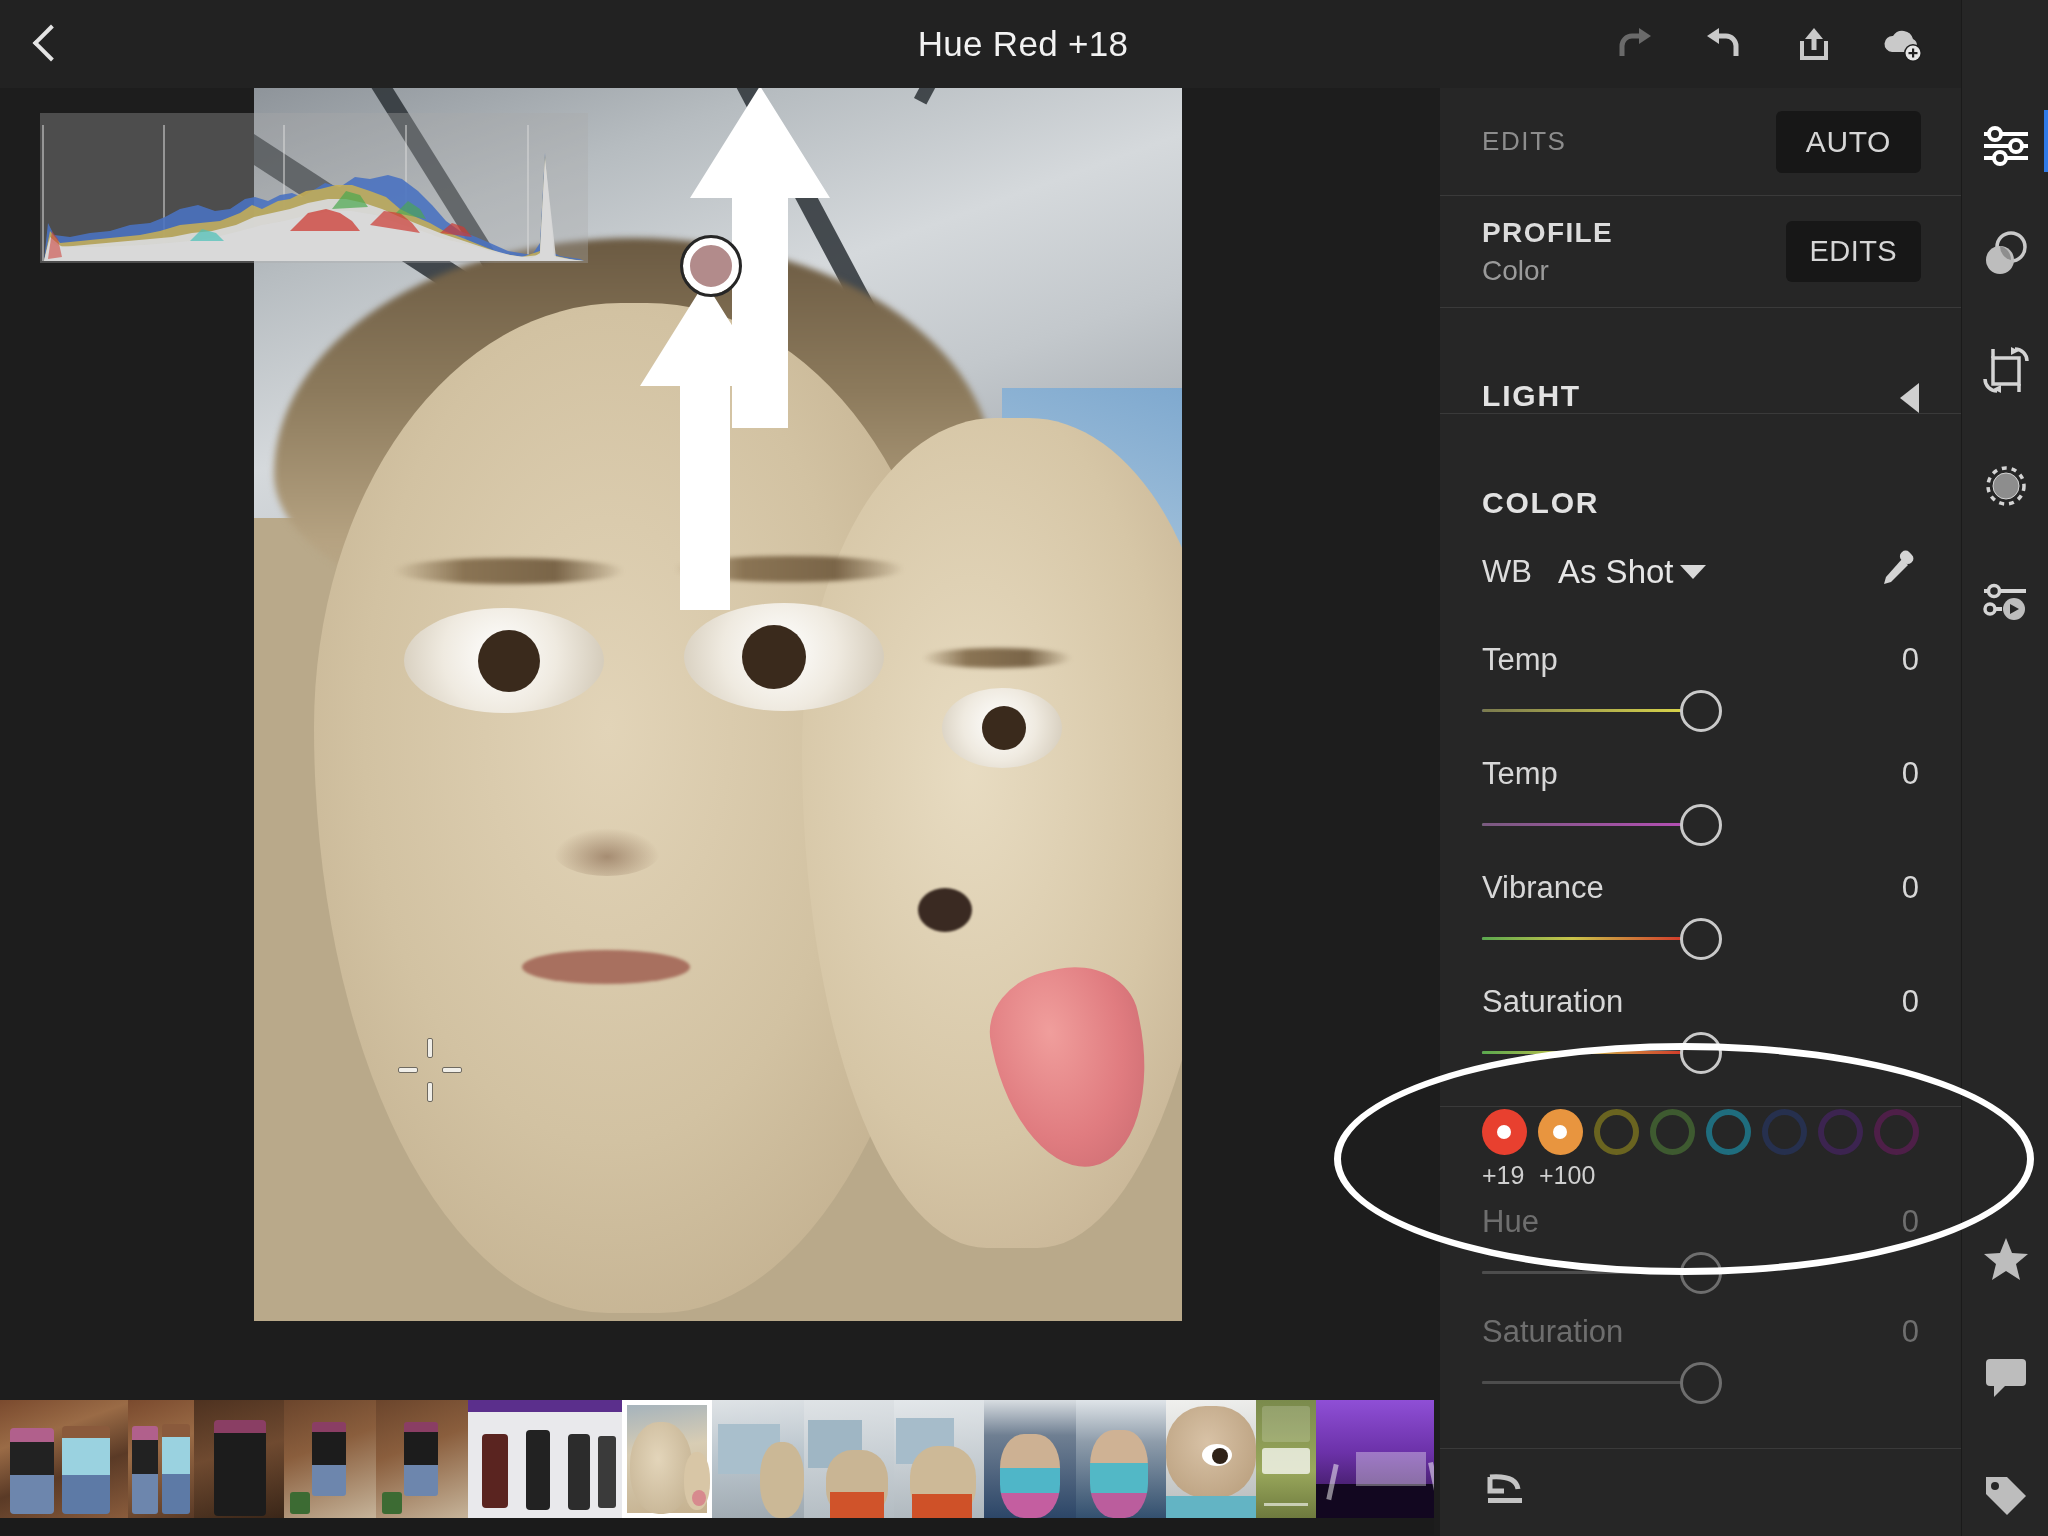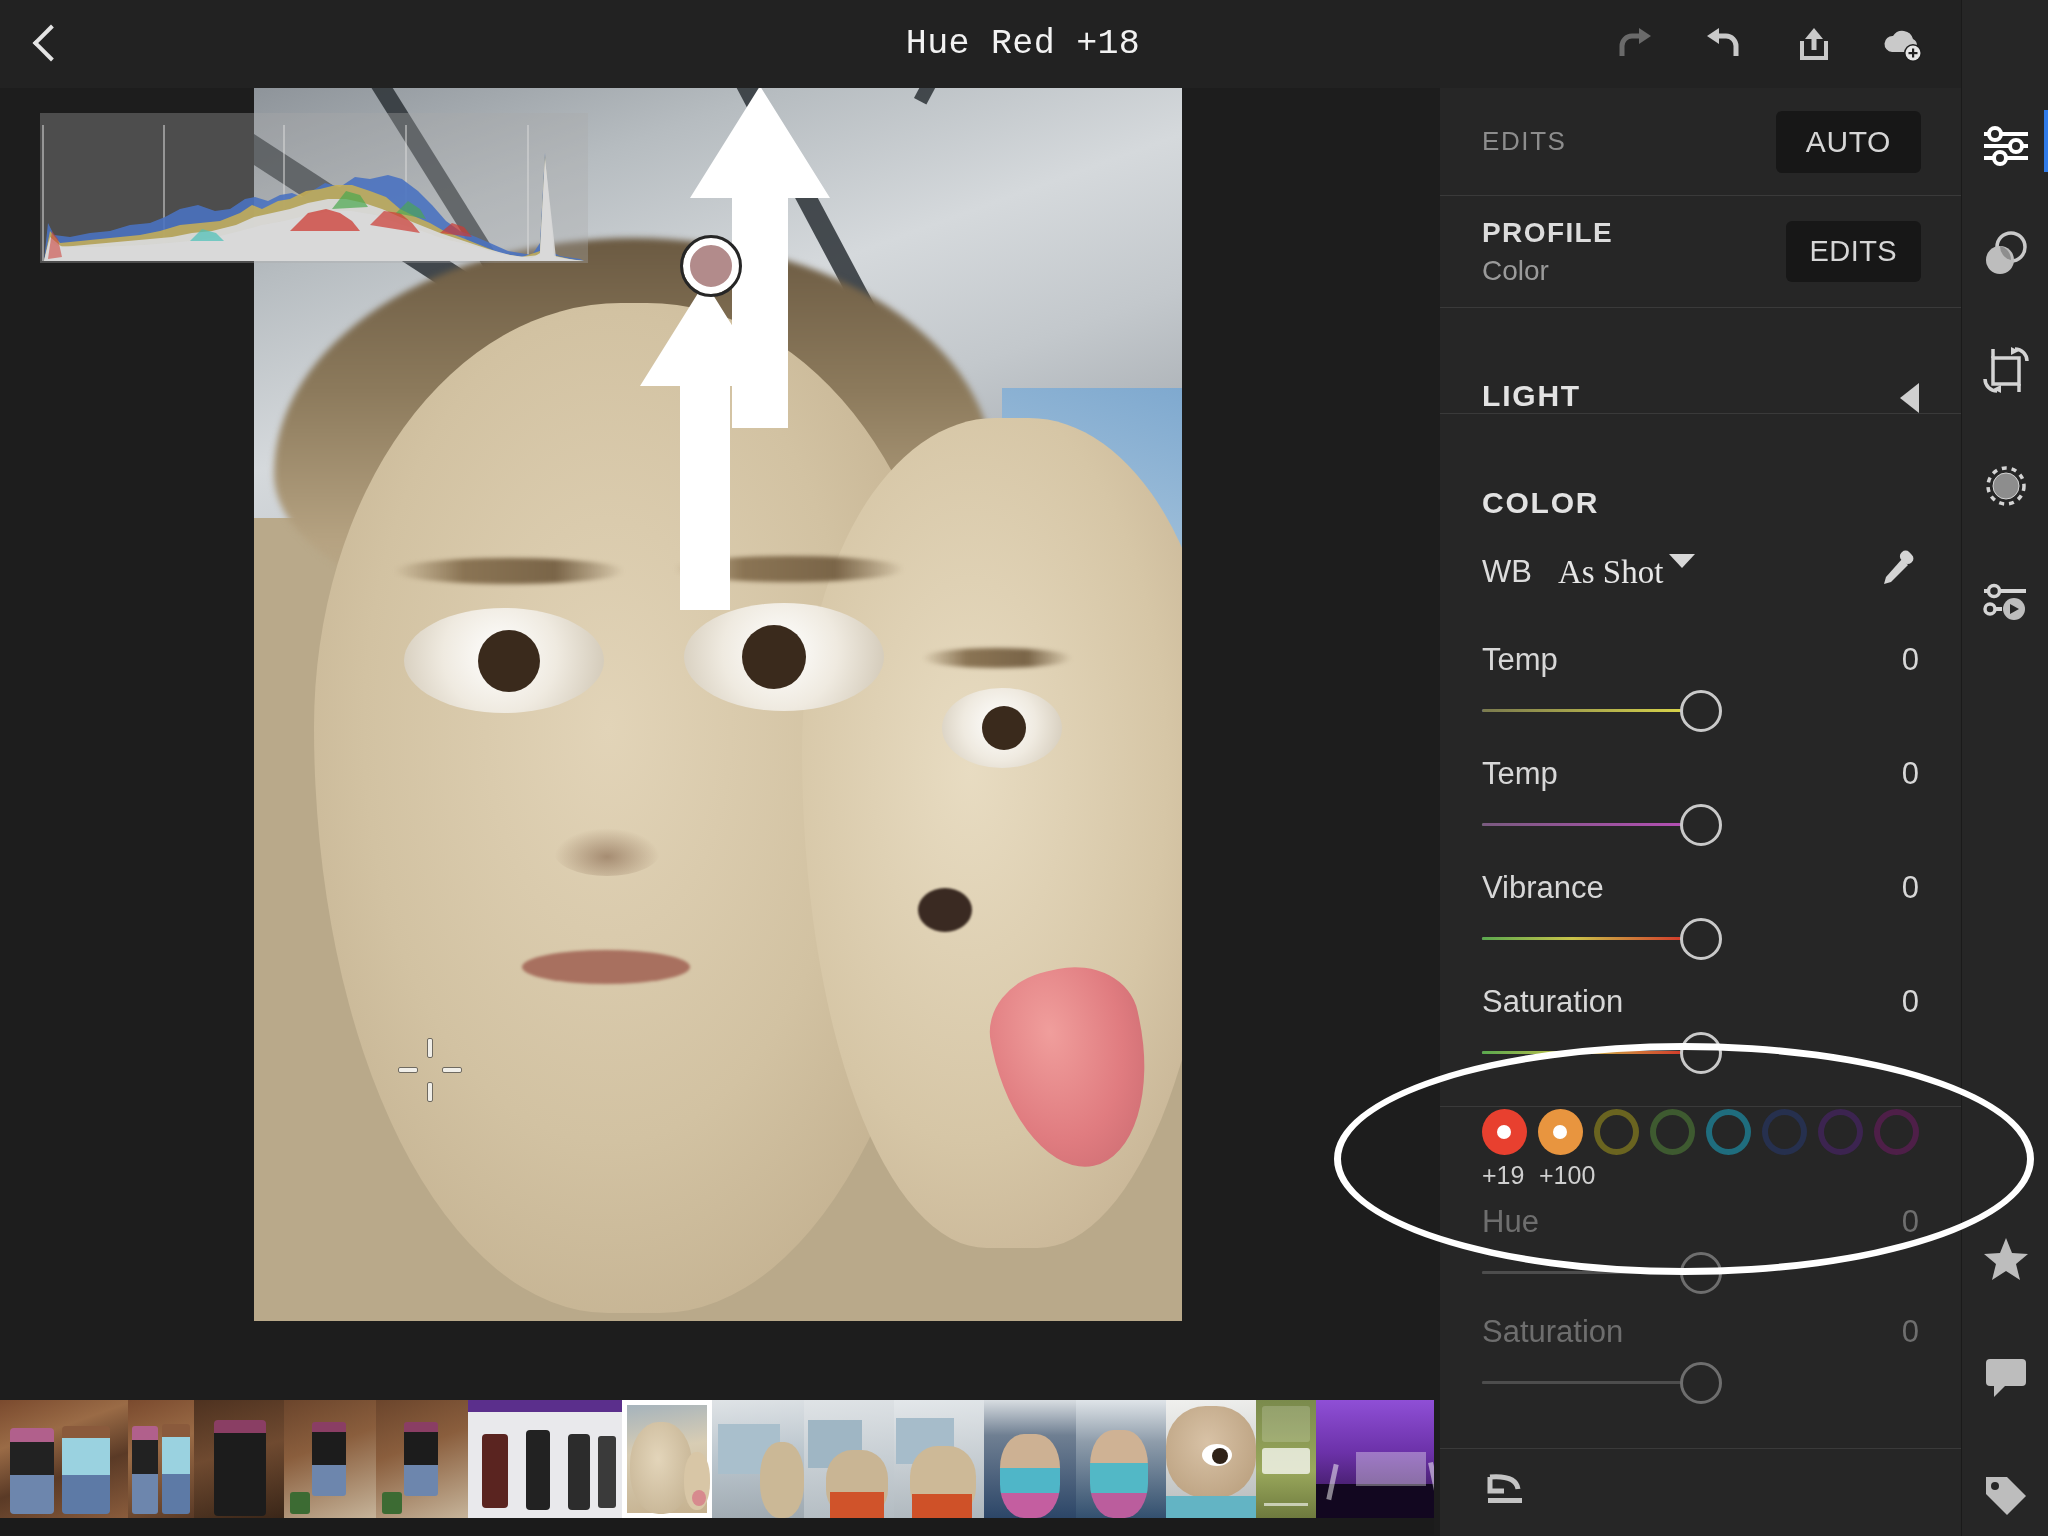--- a/index.html
+++ b/index.html
@@ -8,21 +8,21 @@
     background: #1d1d1d;
     font-family: "Liberation Sans", sans-serif;
     overflow: hidden;
   }
   .app { position: relative; width: 2048px; height: 1536px; background: #1d1d1d; }
 
   
   .topbar {
     position: absolute; left: 0; top: 0; width: 2046px; height: 88px;
     background: #222222;
-    display: flex; align-items: center; font-family: Liberation Mono, monospace;
+    display: flex; align-items: center;
   }
   .back-btn {
     width: 90px; height: 88px; display: flex; align-items: center; justify-content: center;
   }
   .chev-left {
     width: 22px; height: 40px; position: relative;
   }
   .chev-left::before {
     content: ""; position: absolute; left: 4px; top: 6px;
     width: 22px; height: 22px;
@@ -476,21 +476,21 @@
       <div class="sec-title">LIGHT</div>
       <div class="tri-left"></div>
     </div>
 
     <div class="row-section" style="border-bottom:none;">
       <div class="sec-title">COLOR</div>
     </div>
 
     <div class="row-wb">
       <div class="lbl-wb">WB</div>
-      <div style="display:flex; font-family:Liberation Serif, serif;">
+      <div style="display:flex; align-items:center;">
         <span class="wb-val">As Shot</span>
         <span class="wb-caret"></span>
       </div>
       <div style="margin-left:auto;">
         <svg width="44" height="44" viewBox="0 0 44 44">
           <rect x="25" y="4" width="14" height="11" rx="5" fill="#d4d4d4" transform="rotate(45 32 9)"></rect>
           <path d="M27 11 L33 17 L16 34 L9 36 L11 29 Z" fill="#d4d4d4"></path>
         </svg>
       </div>
     </div>

